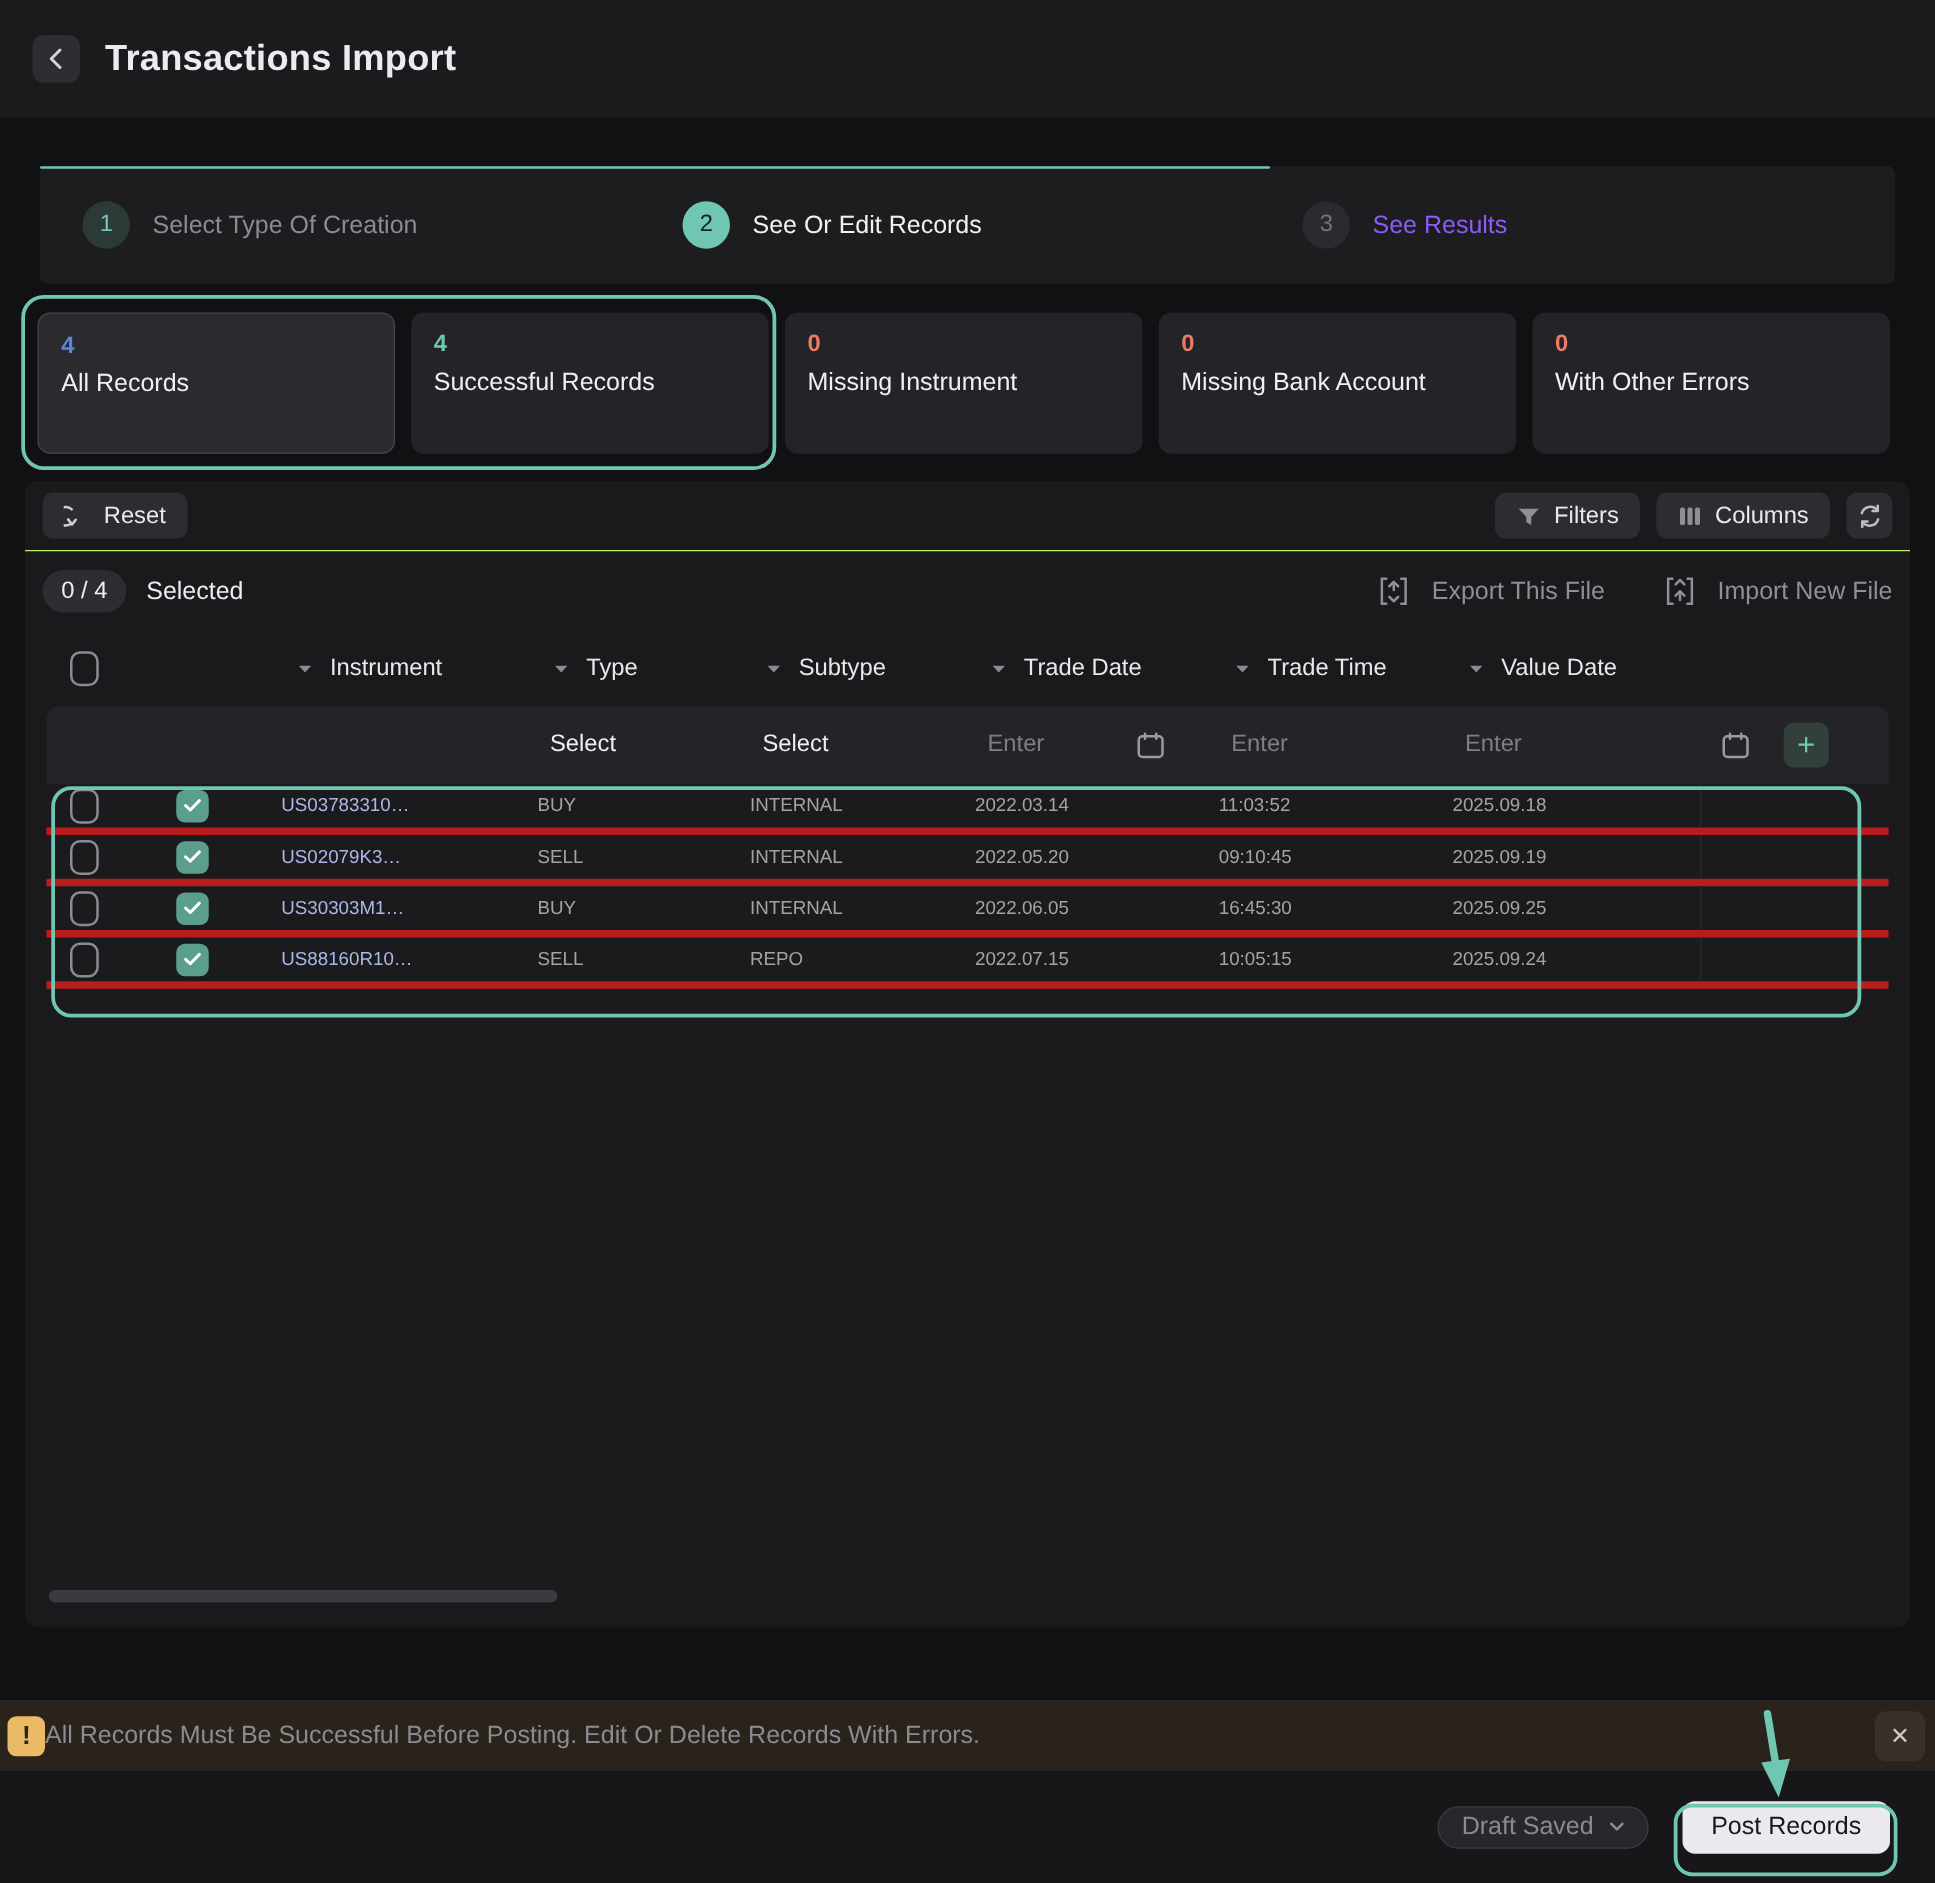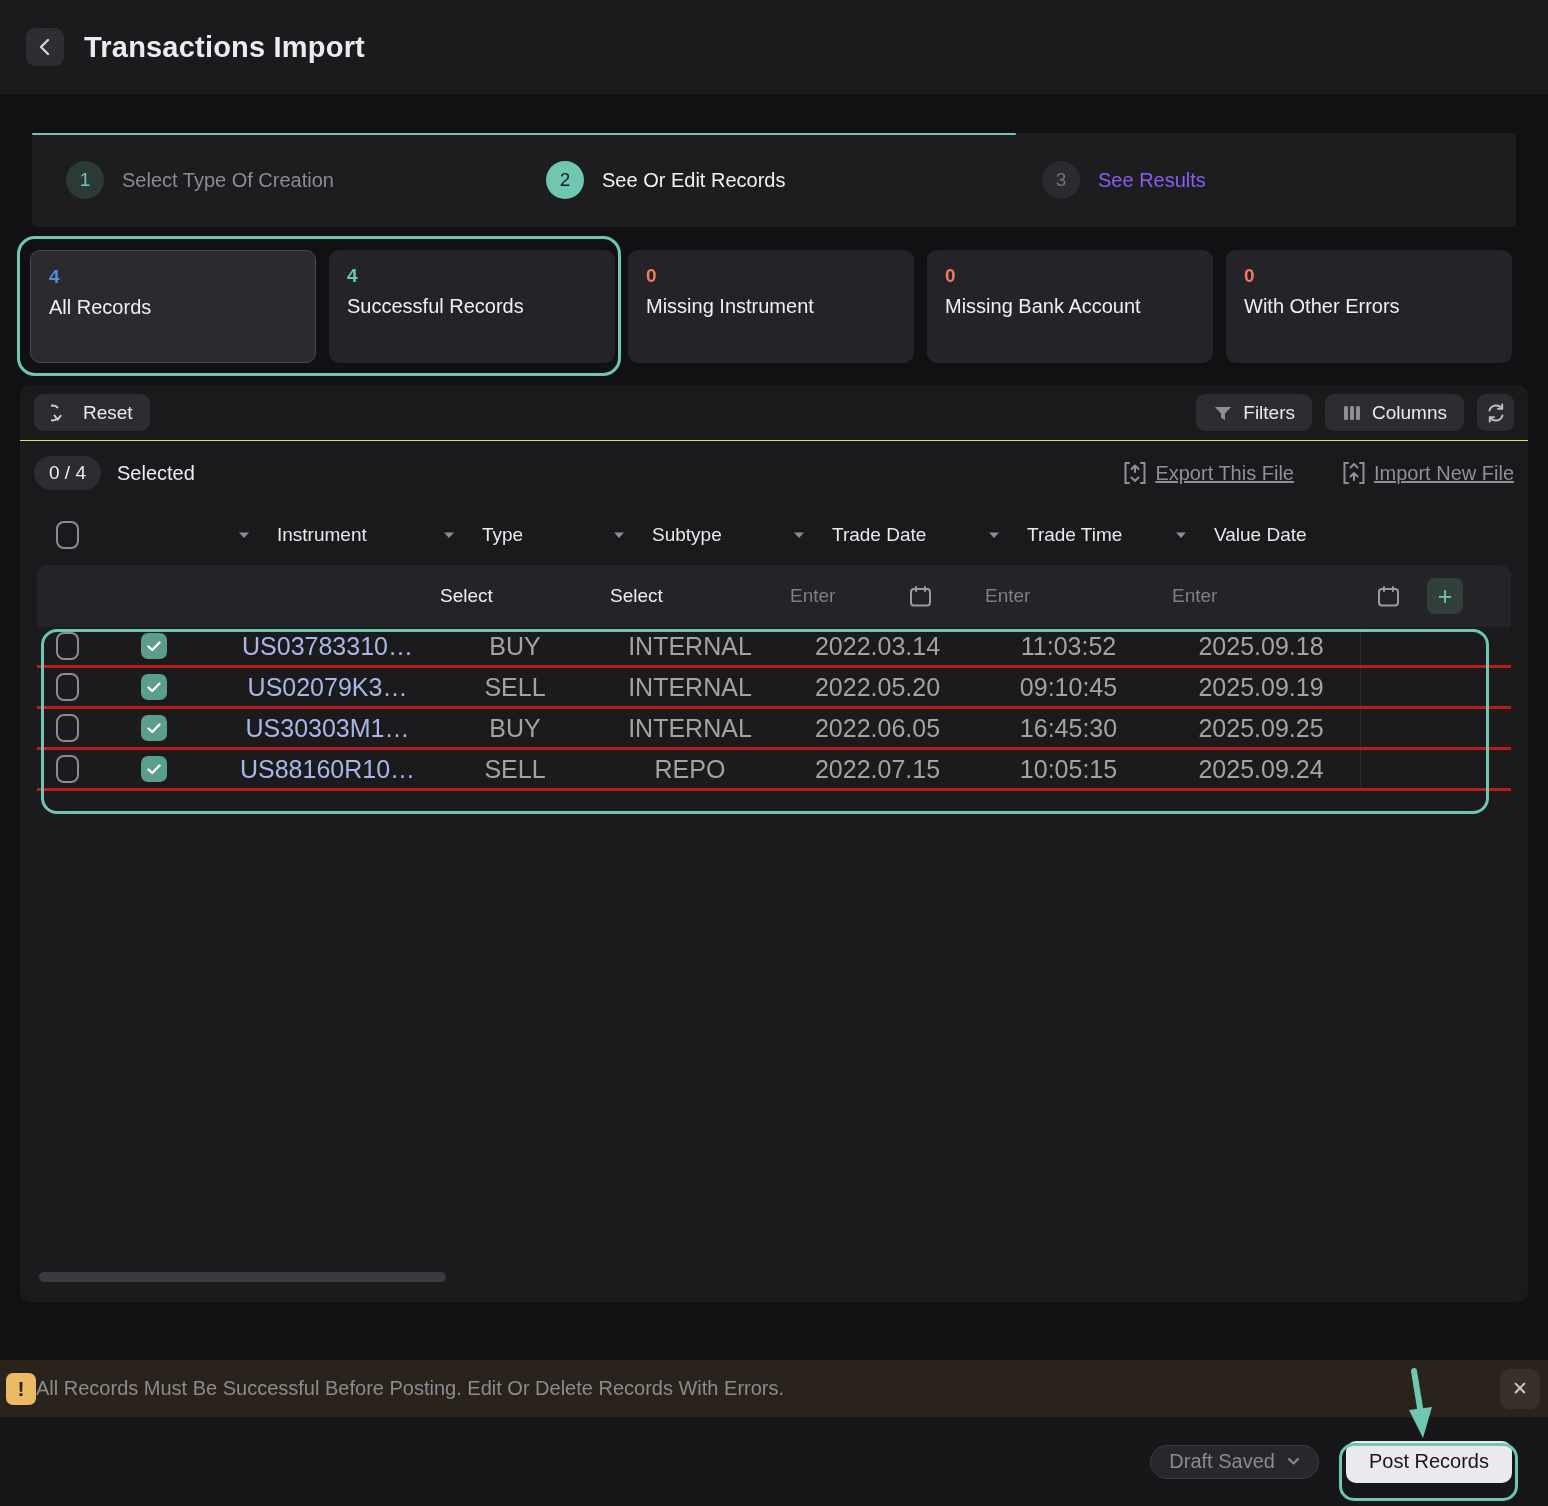--- a/index.html
+++ b/index.html
@@ -41,39 +41,39 @@
   .main-panel { position:absolute; left:20px; top:385px; width:1508px; height:917px; background:#1a1a1d; border-radius:10px; }
   .toolbar { height:56px; display:flex; align-items:center; padding:0 14px; border-bottom:1px solid #bef264; }
   .btn { display:flex; align-items:center; gap:10px; background:#2d2d31; border:none; border-radius:9px; height:37px; padding:0 17px; color:#e9e9ed; font-size:19px; font-family:inherit; cursor:pointer; }
   .toolbar-right { margin-left:auto; display:flex; align-items:center; gap:13px; }
   .icon-btn { width:37px; height:37px; padding:0; justify-content:center; }
 
   .sel-row { height:64px; display:flex; align-items:center; padding:0 14px; }
   .sel-pill { background:#2d2d31; border-radius:17px; height:34px; padding:0 15px; display:flex; align-items:center; font-size:19px; color:#f0f0f3; }
   .sel-label { margin-left:16px; font-size:20px; color:#ececf0; }
   .sel-actions { margin-left:auto; display:flex; align-items:center; gap:48px; }
-  .file-action { display:flex; align-items:center; gap:8px; color:#8f8f96; font-size:20px; cursor:pointer;text-decoration:underline; }
+  .file-action { display:flex; align-items:center; gap:18px; color:#8f8f96; font-size:20px; cursor:pointer; }
 
   
   .thead { height:60px; display:grid; grid-template-columns:100px 105px 205px 170px 180px 195px 187px 198px 1fr; align-items:center; }
-  .th { display:flex; align-items:center; gap:26px; padding-left:12px; font-size:19px; color:#e8e8ec; cursor:pointer; }
+  .th { display:flex; align-items:center; gap:13px; padding-left:12px; font-size:19px; color:#e8e8ec; cursor:pointer; }
   .th .sort-icon { flex:0 0 auto; }
   .selectall-cell { padding-left:36px; }
 
   .table-inner { position:absolute; left:17px; right:17px; top:180px; bottom:12px; background:#1b1b1e; border-radius:10px; overflow:hidden; }
   .grid-row { display:grid; grid-template-columns:83px 105px 205px 170px 180px 195px 187px 198px 1fr; align-items:center; }
   .filter-row { height:62px; background:#242428; border-radius:10px 10px 0 0; }
   .filter-cell { font-size:19px; padding-left:10px; }
   .filter-select { color:#efeff2; cursor:pointer; }
   .filter-enter { color:#7e7e85; cursor:text; }
   .with-cal { display:flex; align-items:center; justify-content:space-between; padding-right:42px; }
   .tools-cell { display:flex; align-items:center; gap:26px; padding-left:16px; }
   .add-btn { width:36px; height:36px; border-radius:8px; background:#31403a; border:none; color:#6fc7b2; font-size:25px; line-height:1; cursor:pointer; display:flex; align-items:center; justify-content:center; }
 
-  .data-row { height:41px; border-bottom:3px solid #b91c1c; font-size:25px; cursor:pointer;text-align:center; }
+  .data-row { height:41px; border-bottom:6px solid #b91c1c; font-size:15px; cursor:pointer; }
   .cb-unchecked { width:23px; height:28px; border:2px solid #8b8b92; border-radius:8px; background:transparent; cursor:pointer; }
   .row-cb1 { margin-left:19px; } .head-cb { margin-left:0; }
   .cb-checked { width:26px; height:26px; border-radius:7px; background:#5b9e8c; margin-left:21px; display:flex; align-items:center; justify-content:center; cursor:pointer; }
   .cell-link { color:#a9b6e6; cursor:pointer; }
   .cell-text { color:#a3a3a3; }
   .end-cell { border-left:1px solid #29292d; height:100%; }
 
   .hscrollbar { position:absolute; left:2px; bottom:8px; width:407px; height:10px; border-radius:5px; background:#3a3a3f; cursor:grab; }
 
   

